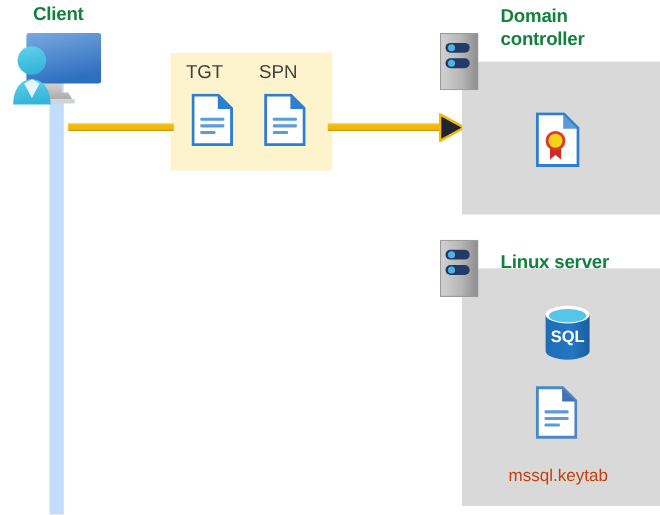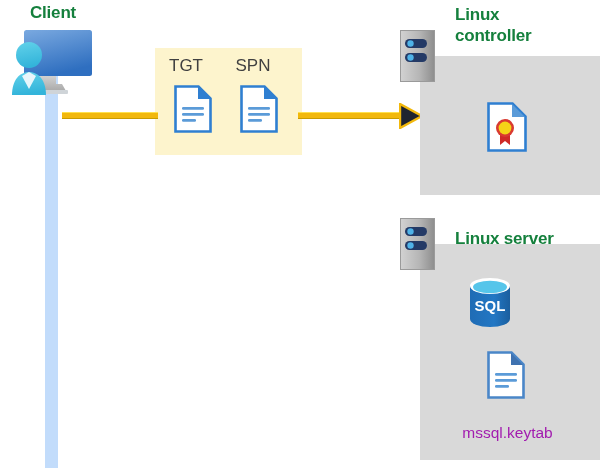--- a/index.html
+++ b/index.html
@@ -29,21 +29,21 @@
     line-height: 21px;
     letter-spacing: -0.2px;
     white-space: pre-line;
   }
   .label-plain {
     color: #404040;
     font-size: 17px;
     line-height: 20px;
   }
   .doc-caption {
-    color: #a21caf;
+    color: #c2410c;
     font-size: 15.5px;
     text-align: center;
   }
 
   
   .lifeline {
     background: #c2dcfb;
   }
 
   
@@ -144,21 +144,21 @@
   <div class="abs conn-line nosel" style="left:298px; top:112px; width:105px; height:7px;"></div>
 
   <div class="abs arrow-head nosel" style="left:399px; top:103px; width:24px; height:26px;">
     <svg width="24" height="26" viewBox="0 0 24 26" xmlns="http://www.w3.org/2000/svg">
       <path d="M1 1 L23 13 L1 25 Z" fill="#1f2430" stroke="#f2b80c" stroke-width="2.4" stroke-linejoin="miter"></path>
     </svg>
   </div>
 
   <div class="abs gray-panel nosel" style="left:420px; top:56px; width:180px; height:139px;"></div>
 
-  <div class="abs label-bold nosel" style="left:455px; top:4px; width:145px;">Linux
+  <div class="abs label-bold nosel" style="left:455px; top:4px; width:145px;">Domain
 controller</div>
 
   <div class="abs server-icon nosel" style="left:400px; top:30px; width:35px; height:52px;">
     <svg width="35" height="52" viewBox="0 0 35 52" xmlns="http://www.w3.org/2000/svg">
       <defs>
         <linearGradient id="srvGradA" x1="0" y1="0" x2="1" y2="0">
           <stop offset="0%" stop-color="#d2d2d2"></stop>
           <stop offset="55%" stop-color="#b6b6b6"></stop>
           <stop offset="100%" stop-color="#8d8d8d"></stop>
         </linearGradient>
@@ -198,21 +198,21 @@
         </linearGradient>
       </defs>
       <rect x="0.5" y="0.5" width="34" height="51" fill="url(#srvGradB)" stroke="#9a9a9a" stroke-width="1"></rect>
       <rect x="5" y="9" width="22" height="9" rx="4.5" fill="#243a66"></rect>
       <circle cx="10.5" cy="13.5" r="3.2" fill="#4fb3e8"></circle>
       <rect x="5" y="23" width="22" height="9" rx="4.5" fill="#243a66"></rect>
       <circle cx="10.5" cy="27.5" r="3.2" fill="#4fb3e8"></circle>
     </svg>
   </div>
 
-  <div class="abs nosel" style="left:468px; top:277px; width:44px; height:51px;">
+  <div class="abs nosel" style="left:494px; top:277px; width:44px; height:51px;">
     <svg width="44" height="51" viewBox="0 0 44 51" xmlns="http://www.w3.org/2000/svg">
       <defs>
         <linearGradient id="sqlBody" x1="0" y1="0" x2="1" y2="0">
           <stop offset="0%" stop-color="#1f6cb5"></stop>
           <stop offset="60%" stop-color="#2277c4"></stop>
           <stop offset="100%" stop-color="#1a5e9e"></stop>
         </linearGradient>
       </defs>
       <path d="M2 9 h40 v33 a20 8 0 0 1 -40 0 z" fill="url(#sqlBody)"></path>
       <ellipse cx="22" cy="9" rx="20" ry="8" fill="#ffffff"></ellipse>

